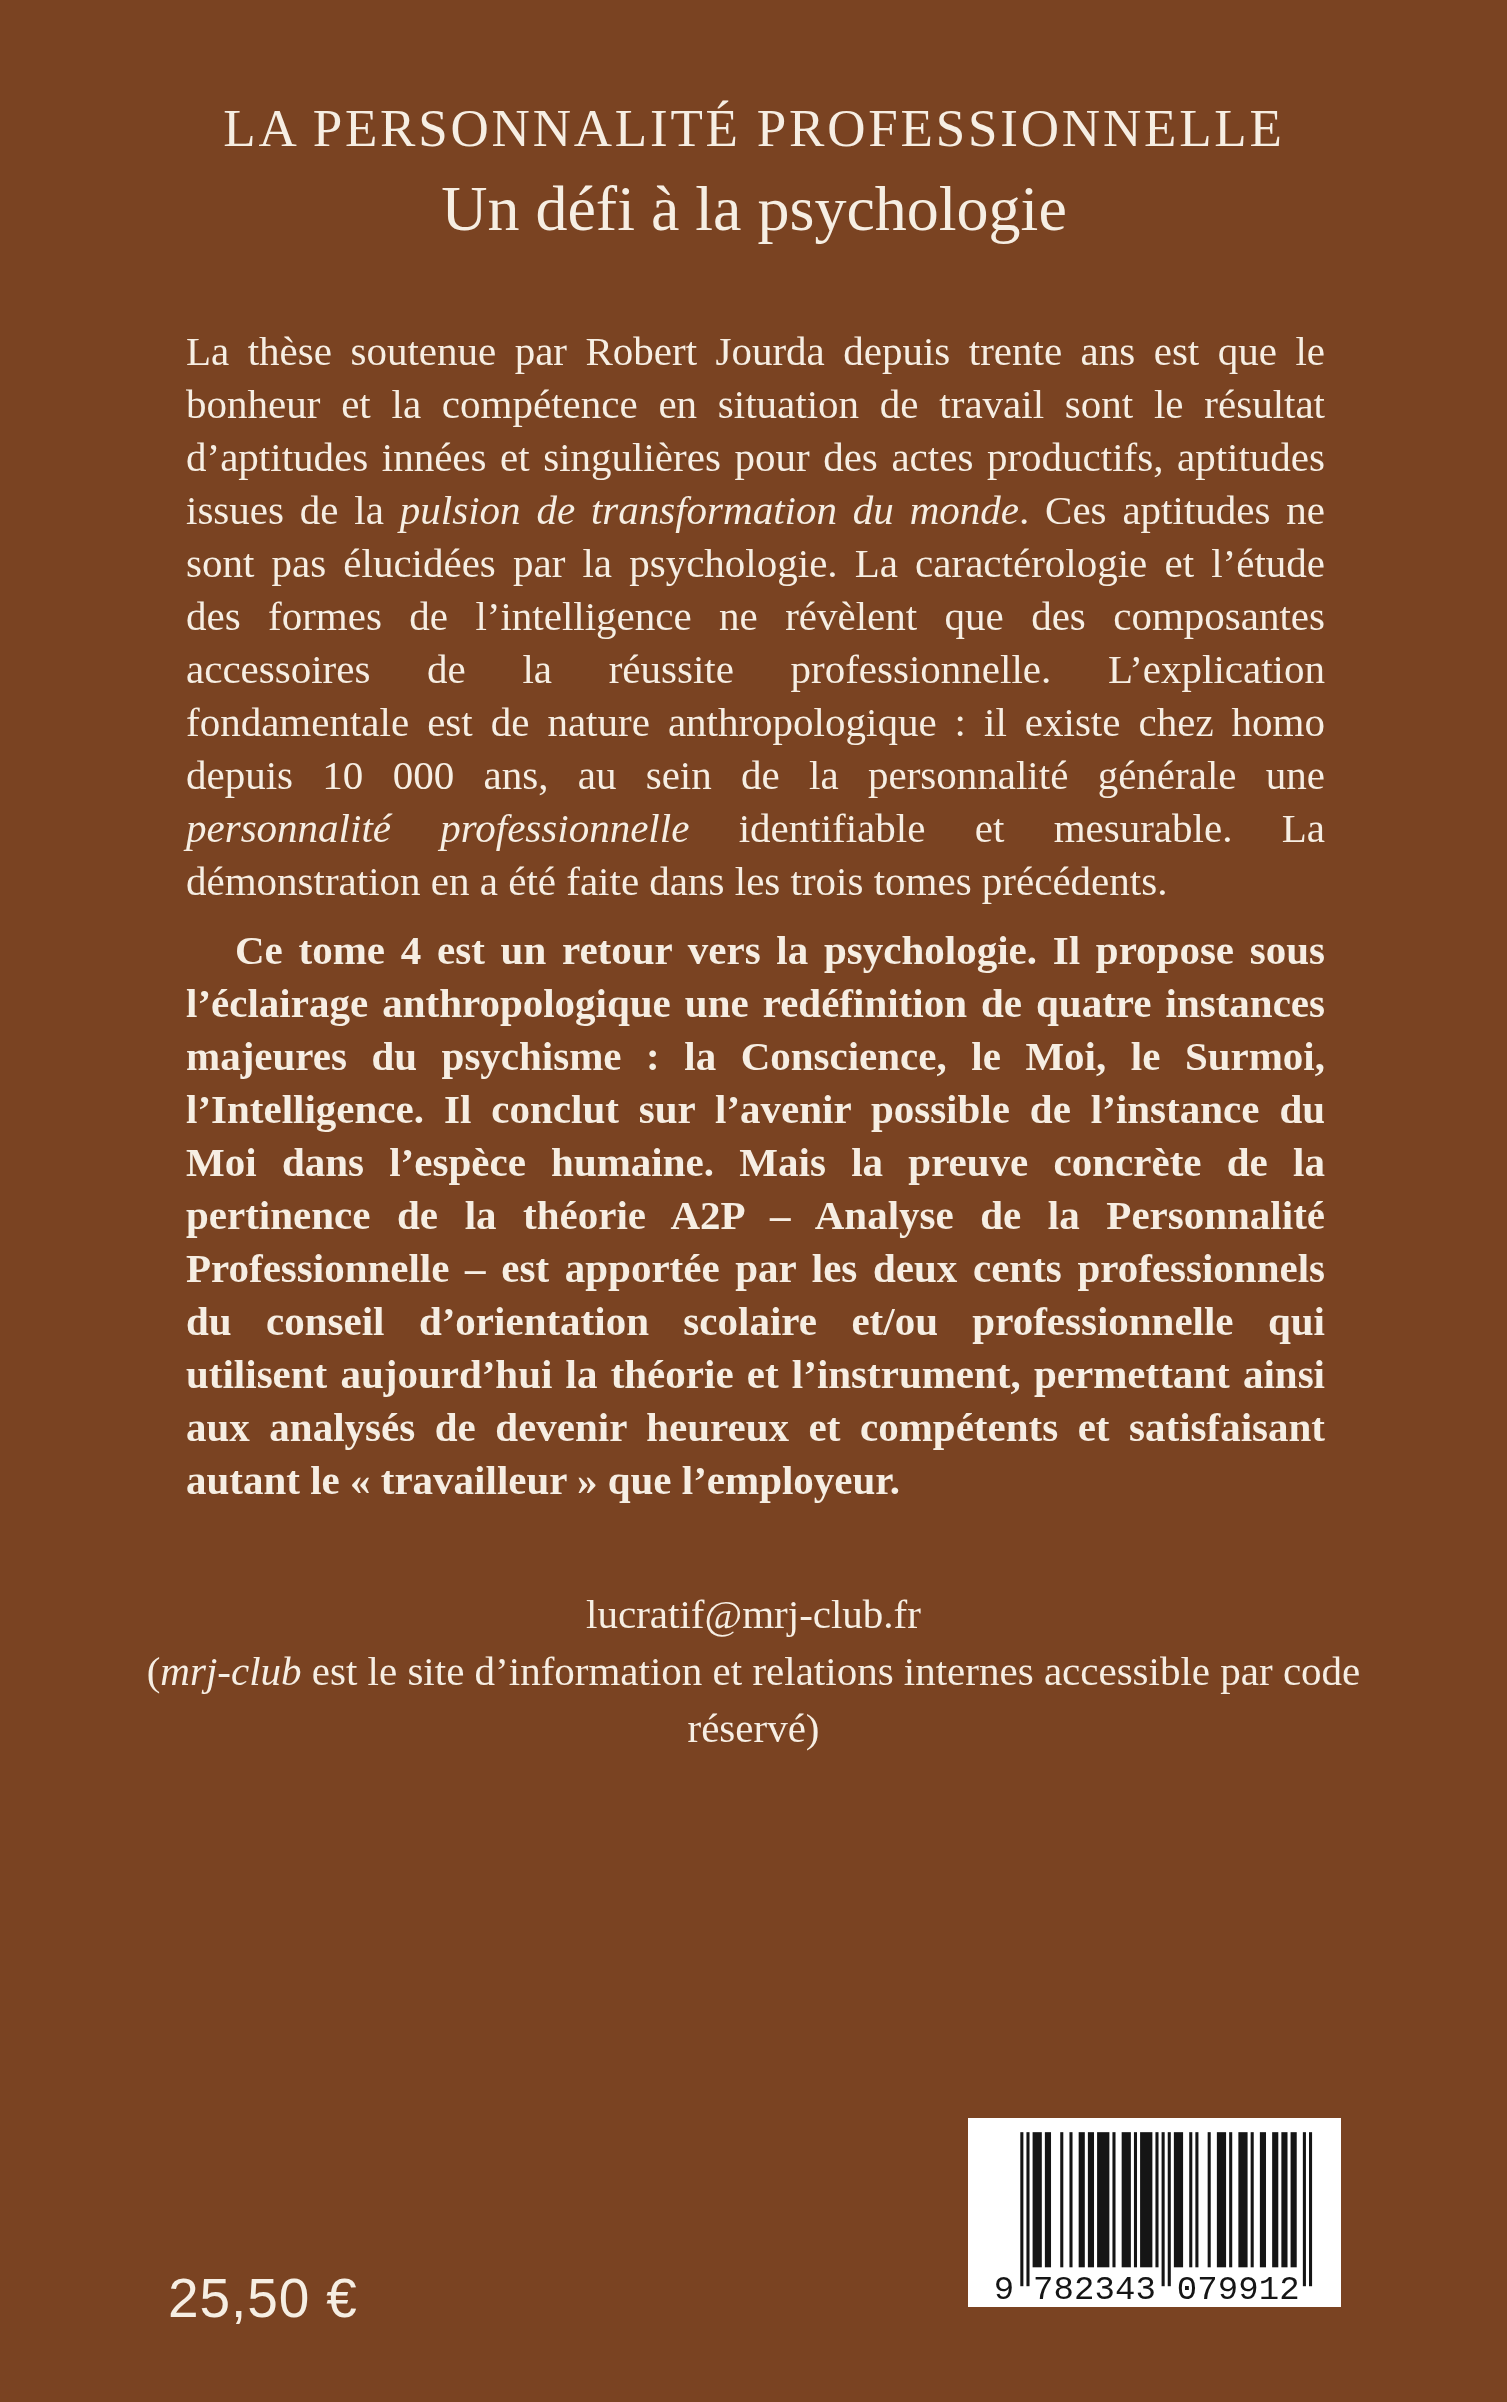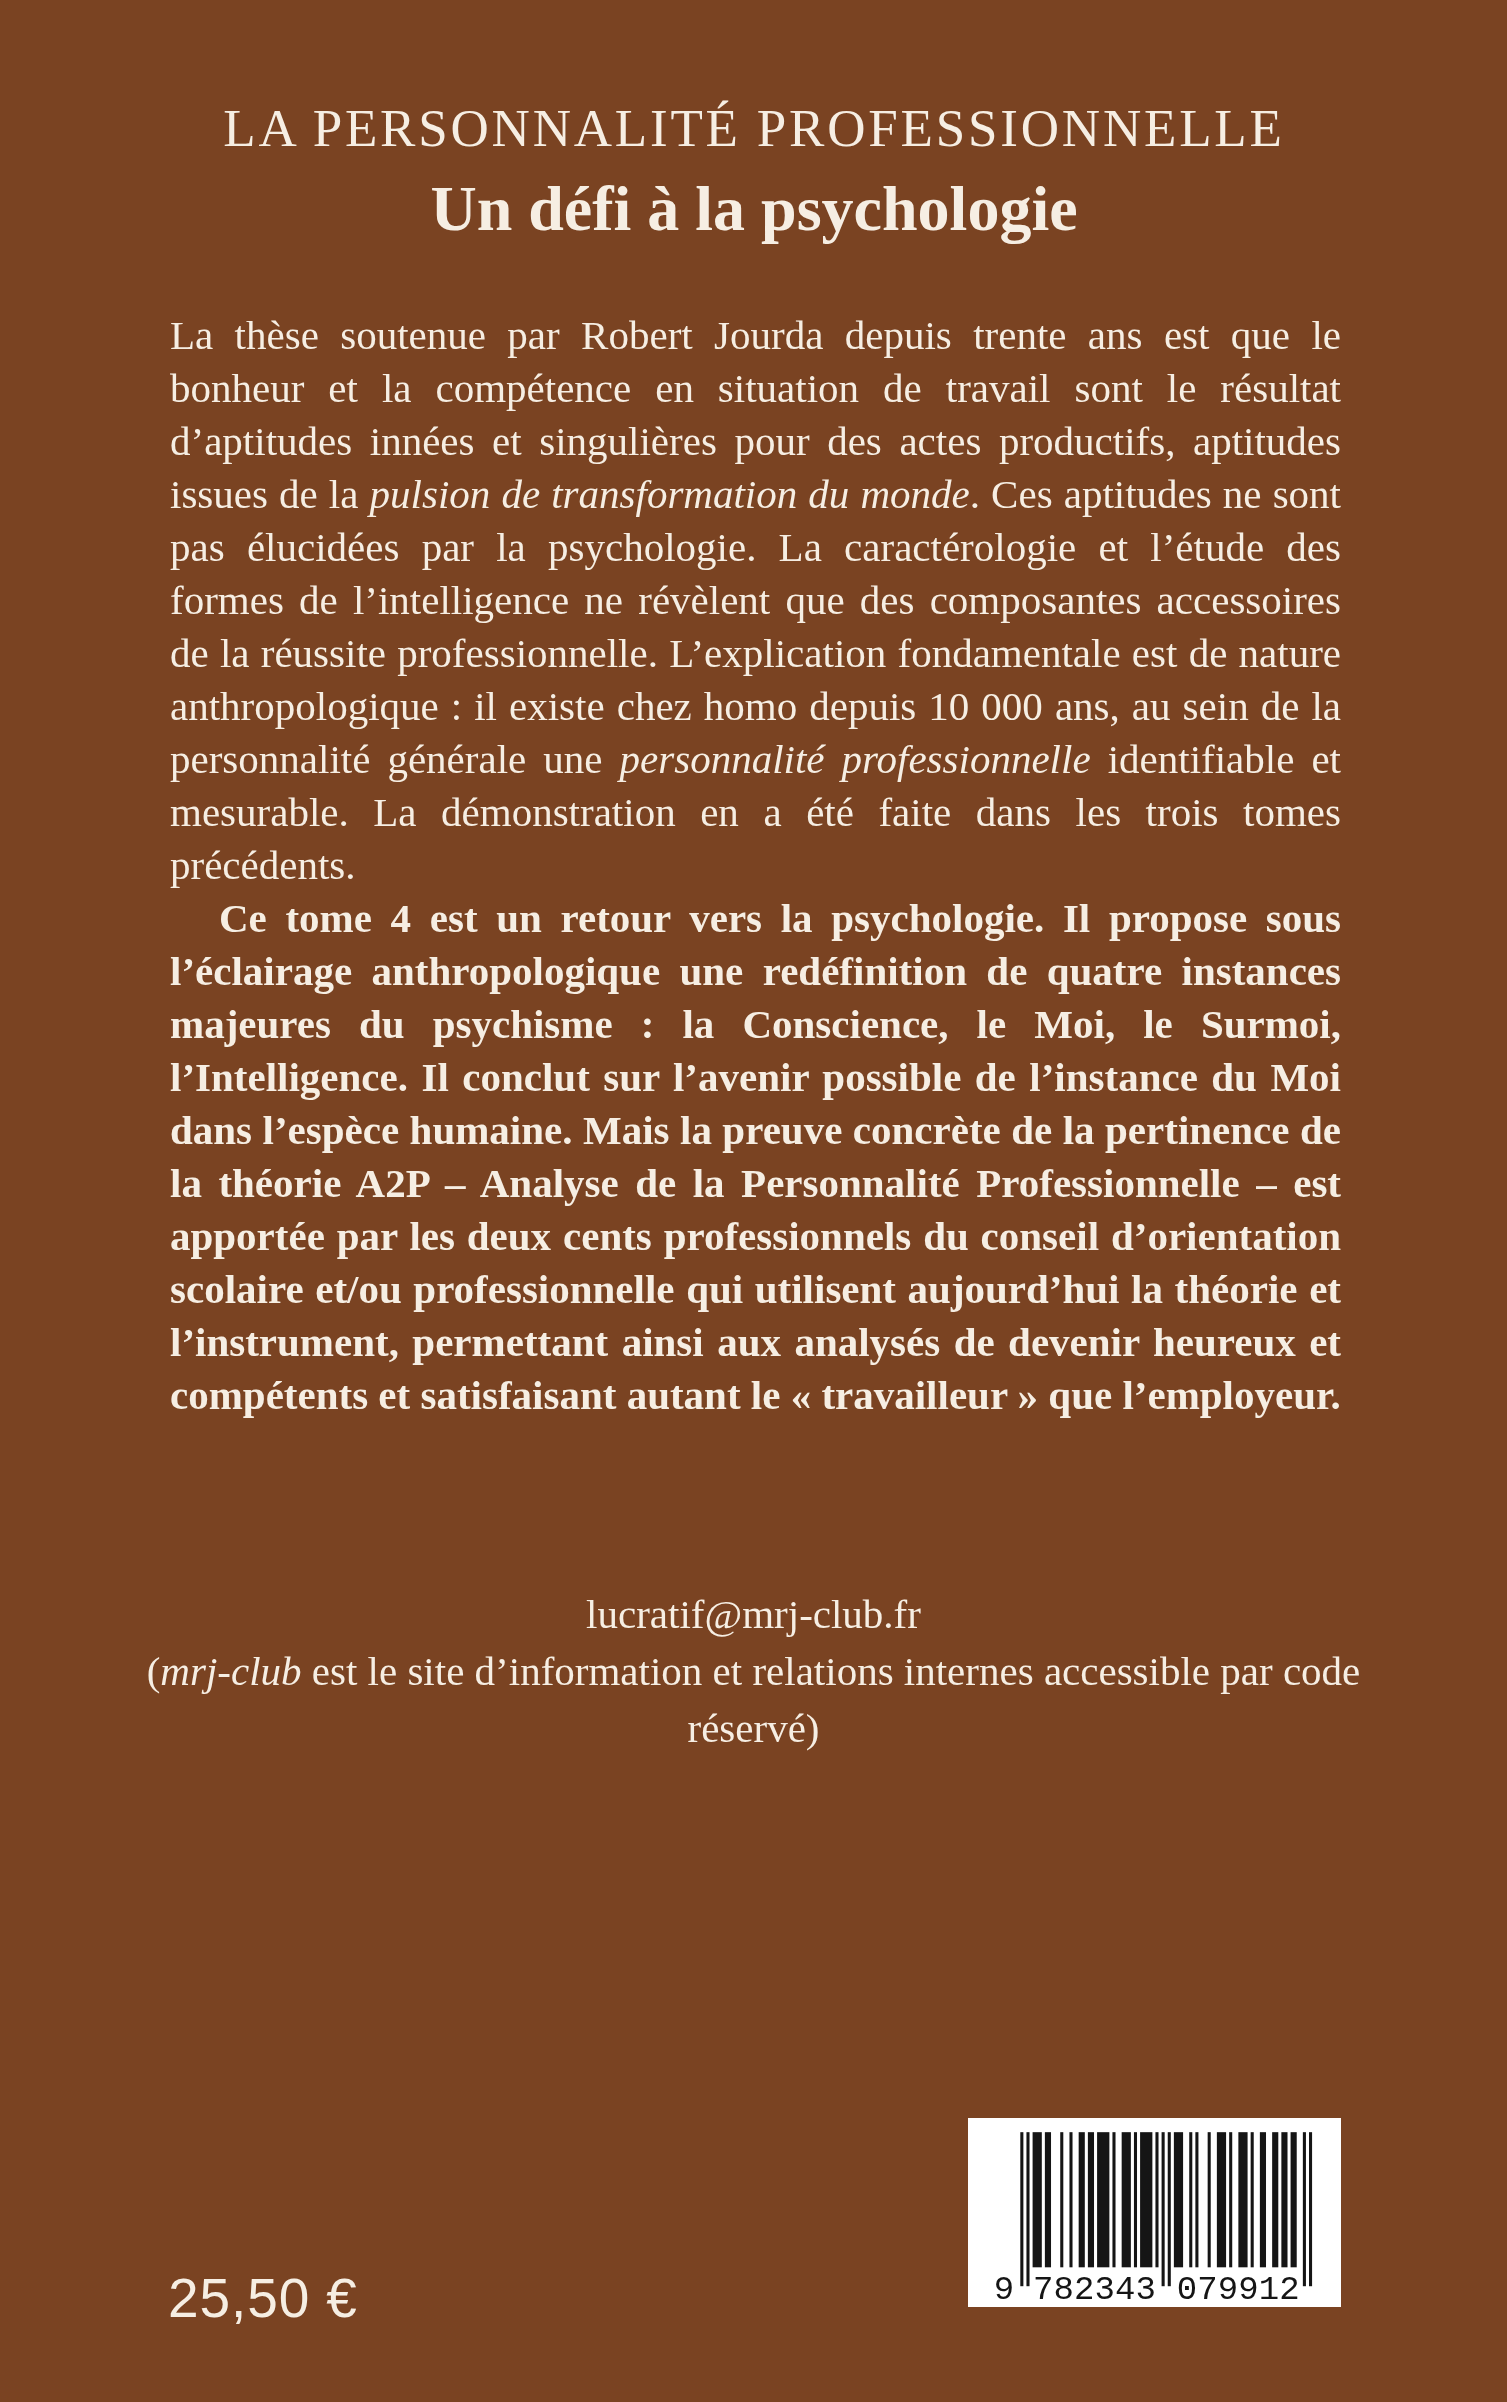--- a/index.html
+++ b/index.html
@@ -32,35 +32,35 @@
   }
   .title{
     font-size:53px;
     font-weight:400;
     letter-spacing:2.8px;
     margin:0;
     line-height:1.15;
   }
   .subtitle{
     font-size:64px;
-    font-weight:700;
+    font-weight:400;
     margin:15px 0 0 0;
     line-height:1.1;
   }
   .synopsis{
     position:absolute;
     left:170px;
     top:309px;
     width:1171px;
     font-size:41px;
     line-height:53px;
     text-align:justify;
     text-align-last:left;
   }
-  .synopsis p{margin:0;}
+  .synopsis p{margin:16px;}
   .synopsis p.indent{text-indent:49px;font-weight:bold;}
   em{font-style:italic;}
   .contact{
     position:absolute;
     left:85px;
     top:1586px;
     width:1337px;
     text-align:center;
     font-size:41px;
     line-height:57px;

